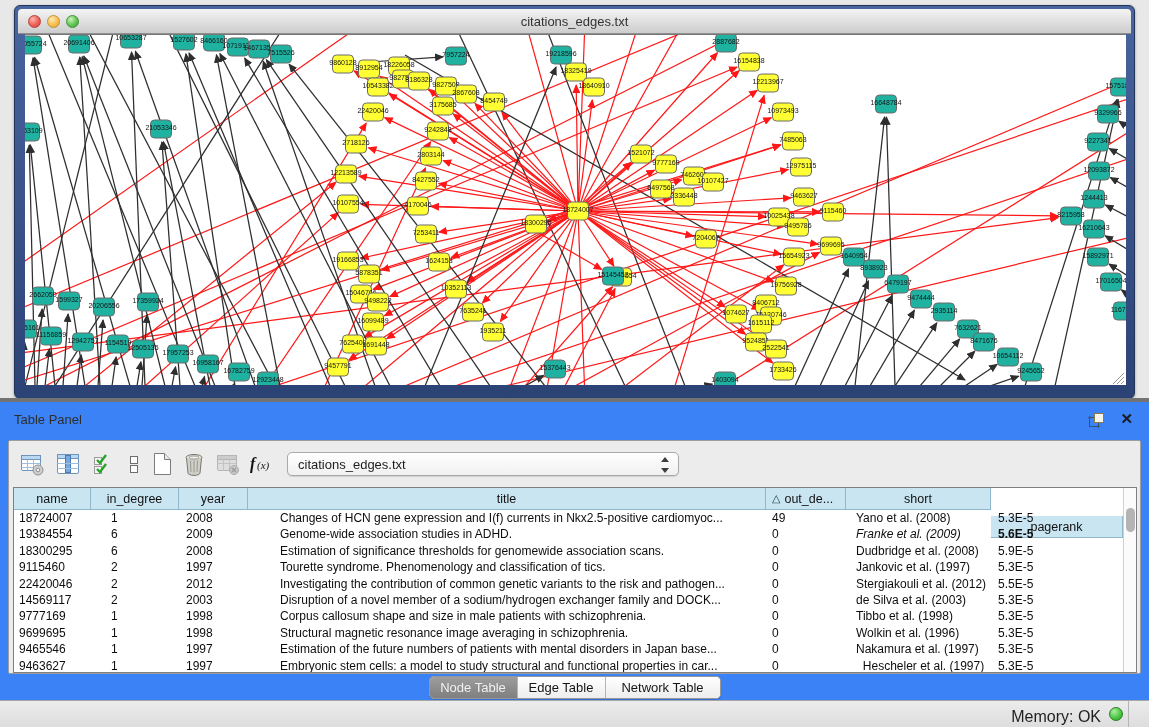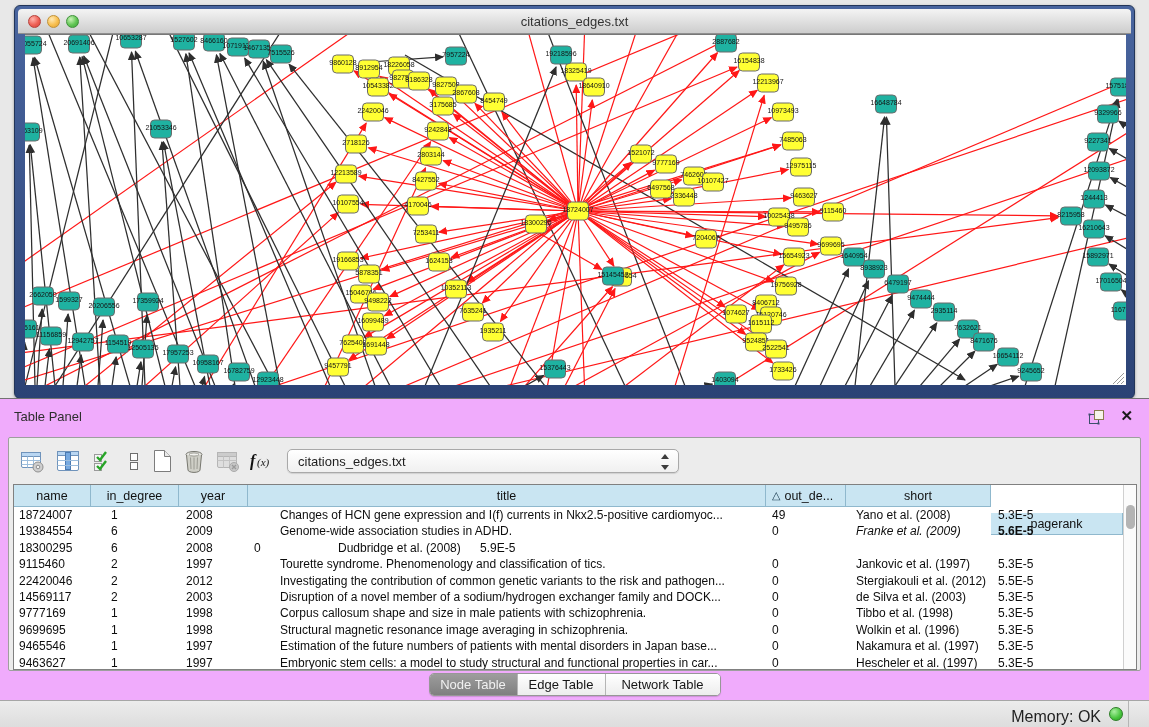--- a/index.html
+++ b/index.html
@@ -19,21 +19,21 @@
   .light { width:13px; height:13px; border-radius:50%; }
   .light.red    { background:radial-gradient(circle at 35% 30%, #ffb3ac, #ee6055 55%, #d0423a); border:1px solid #b7403a;}
   .light.yellow { background:radial-gradient(circle at 35% 30%, #ffe9b5, #f8bf4f 55%, #dd9e33); border:1px solid #c19136;}
   .light.green  { background:radial-gradient(circle at 35% 30%, #c9f3b6, #61c554 55%, #3fa33b); border:1px solid #3f913a;}
   .canvas { position:absolute; left:10px; top:28px; width:1101px; height:351px;
     background:#fff; overflow:hidden; border-top:1px solid #777; }
   .canvas svg { display:block; }
 
   
   .bottom-panel { position:absolute; left:0; top:398px; width:1149px; height:302px;
-    background:#f0abfc; border-top:1px solid #737373; }
+    background:#3b82f6; border-top:4px solid #737373; }
   .panel-header { position:absolute; left:0; top:0; width:100%; height:34px; }
   .panel-title { position:absolute; left:14px; top:10px; font-size:13px; color:#2e2e2e; }
   .float-icon { position:absolute; right:44px; top:9px; width:18px; height:18px; }
   .panel-close { position:absolute; right:16px; top:8px; font-size:15px; font-weight:bold; color:#1b1b1b; cursor:default; }
 
   .panel-inner { position:absolute; left:8px; top:38px; width:1133px; height:234px;
     background:#ececec; border:1px solid #9e9e9e; border-radius:2px; }
   .toolbar { position:absolute; left:0; top:0; width:100%; height:46px; }
   .tb-icon { position:absolute; top:10px; width:26px; height:26px; }
   .dropdown { position:absolute; left:278px; top:11px; width:392px; height:24px;
@@ -828,20 +828,21 @@
             <div class="td" style="width: 69px; padding-left: 7px;">2009</div>
             <div class="td" style="width: 518px; padding-left: 32px;">Genome-wide association studies in ADHD.</div>
             <div class="td" style="width: 80px; padding-left: 6px;">0</div>
             <div class="td" style="width: 145px; padding-left: 10px; font-style: italic;">Franke et al. (2009)</div>
             <div class="td" style="width: 132px; padding-left: 7px; font-weight: bold;">5.6E-5</div>
           </div>
           <div class="tr">
             <div class="td" style="width: 77px; padding-left: 5px;">18300295</div>
             <div class="td" style="width: 88px; padding-left: 20px;">6</div>
             <div class="td" style="width: 69px; padding-left: 7px;">2008</div>
+            <div class="td" style="width: 518px; padding-left: 32px;">Estimation of significance thresholds for genomewide association scans.</div>
             <div class="td" style="width: 80px; padding-left: 6px;">0</div>
             <div class="td" style="width: 145px; padding-left: 10px;">Dudbridge et al. (2008)</div>
             <div class="td" style="width: 132px; padding-left: 7px;">5.9E-5</div>
           </div>
           <div class="tr">
             <div class="td" style="width: 77px; padding-left: 5px;">9115460</div>
             <div class="td" style="width: 88px; padding-left: 20px;">2</div>
             <div class="td" style="width: 69px; padding-left: 7px;">1997</div>
             <div class="td" style="width: 518px; padding-left: 32px;">Tourette syndrome. Phenomenology and classification of tics.</div>
             <div class="td" style="width: 80px; padding-left: 6px;">0</div>
@@ -892,21 +893,21 @@
             <div class="td" style="width: 80px; padding-left: 6px;">0</div>
             <div class="td" style="width: 145px; padding-left: 10px;">Nakamura et al. (1997)</div>
             <div class="td" style="width: 132px; padding-left: 7px;">5.3E-5</div>
           </div>
           <div class="tr">
             <div class="td" style="width: 77px; padding-left: 5px;">9463627</div>
             <div class="td" style="width: 88px; padding-left: 20px;">1</div>
             <div class="td" style="width: 69px; padding-left: 7px;">1997</div>
             <div class="td" style="width: 518px; padding-left: 32px;">Embryonic stem cells: a model to study structural and functional properties in car...</div>
             <div class="td" style="width: 80px; padding-left: 6px;">0</div>
-            <div class="td" style="width: 145px; padding-left: 10px;">Hescheler et al. (1997)</div>
+            <div class="td" style="width: 145px; padding-left: 10px; text-align: center;">Hescheler et al. (1997)</div>
             <div class="td" style="width: 132px; padding-left: 7px;">5.3E-5</div>
           </div>
         </div>
       <div class="vscroll">
         <div class="vthumb"></div>
       </div>
     </div>
   </div>
 
   <div class="tabs">

